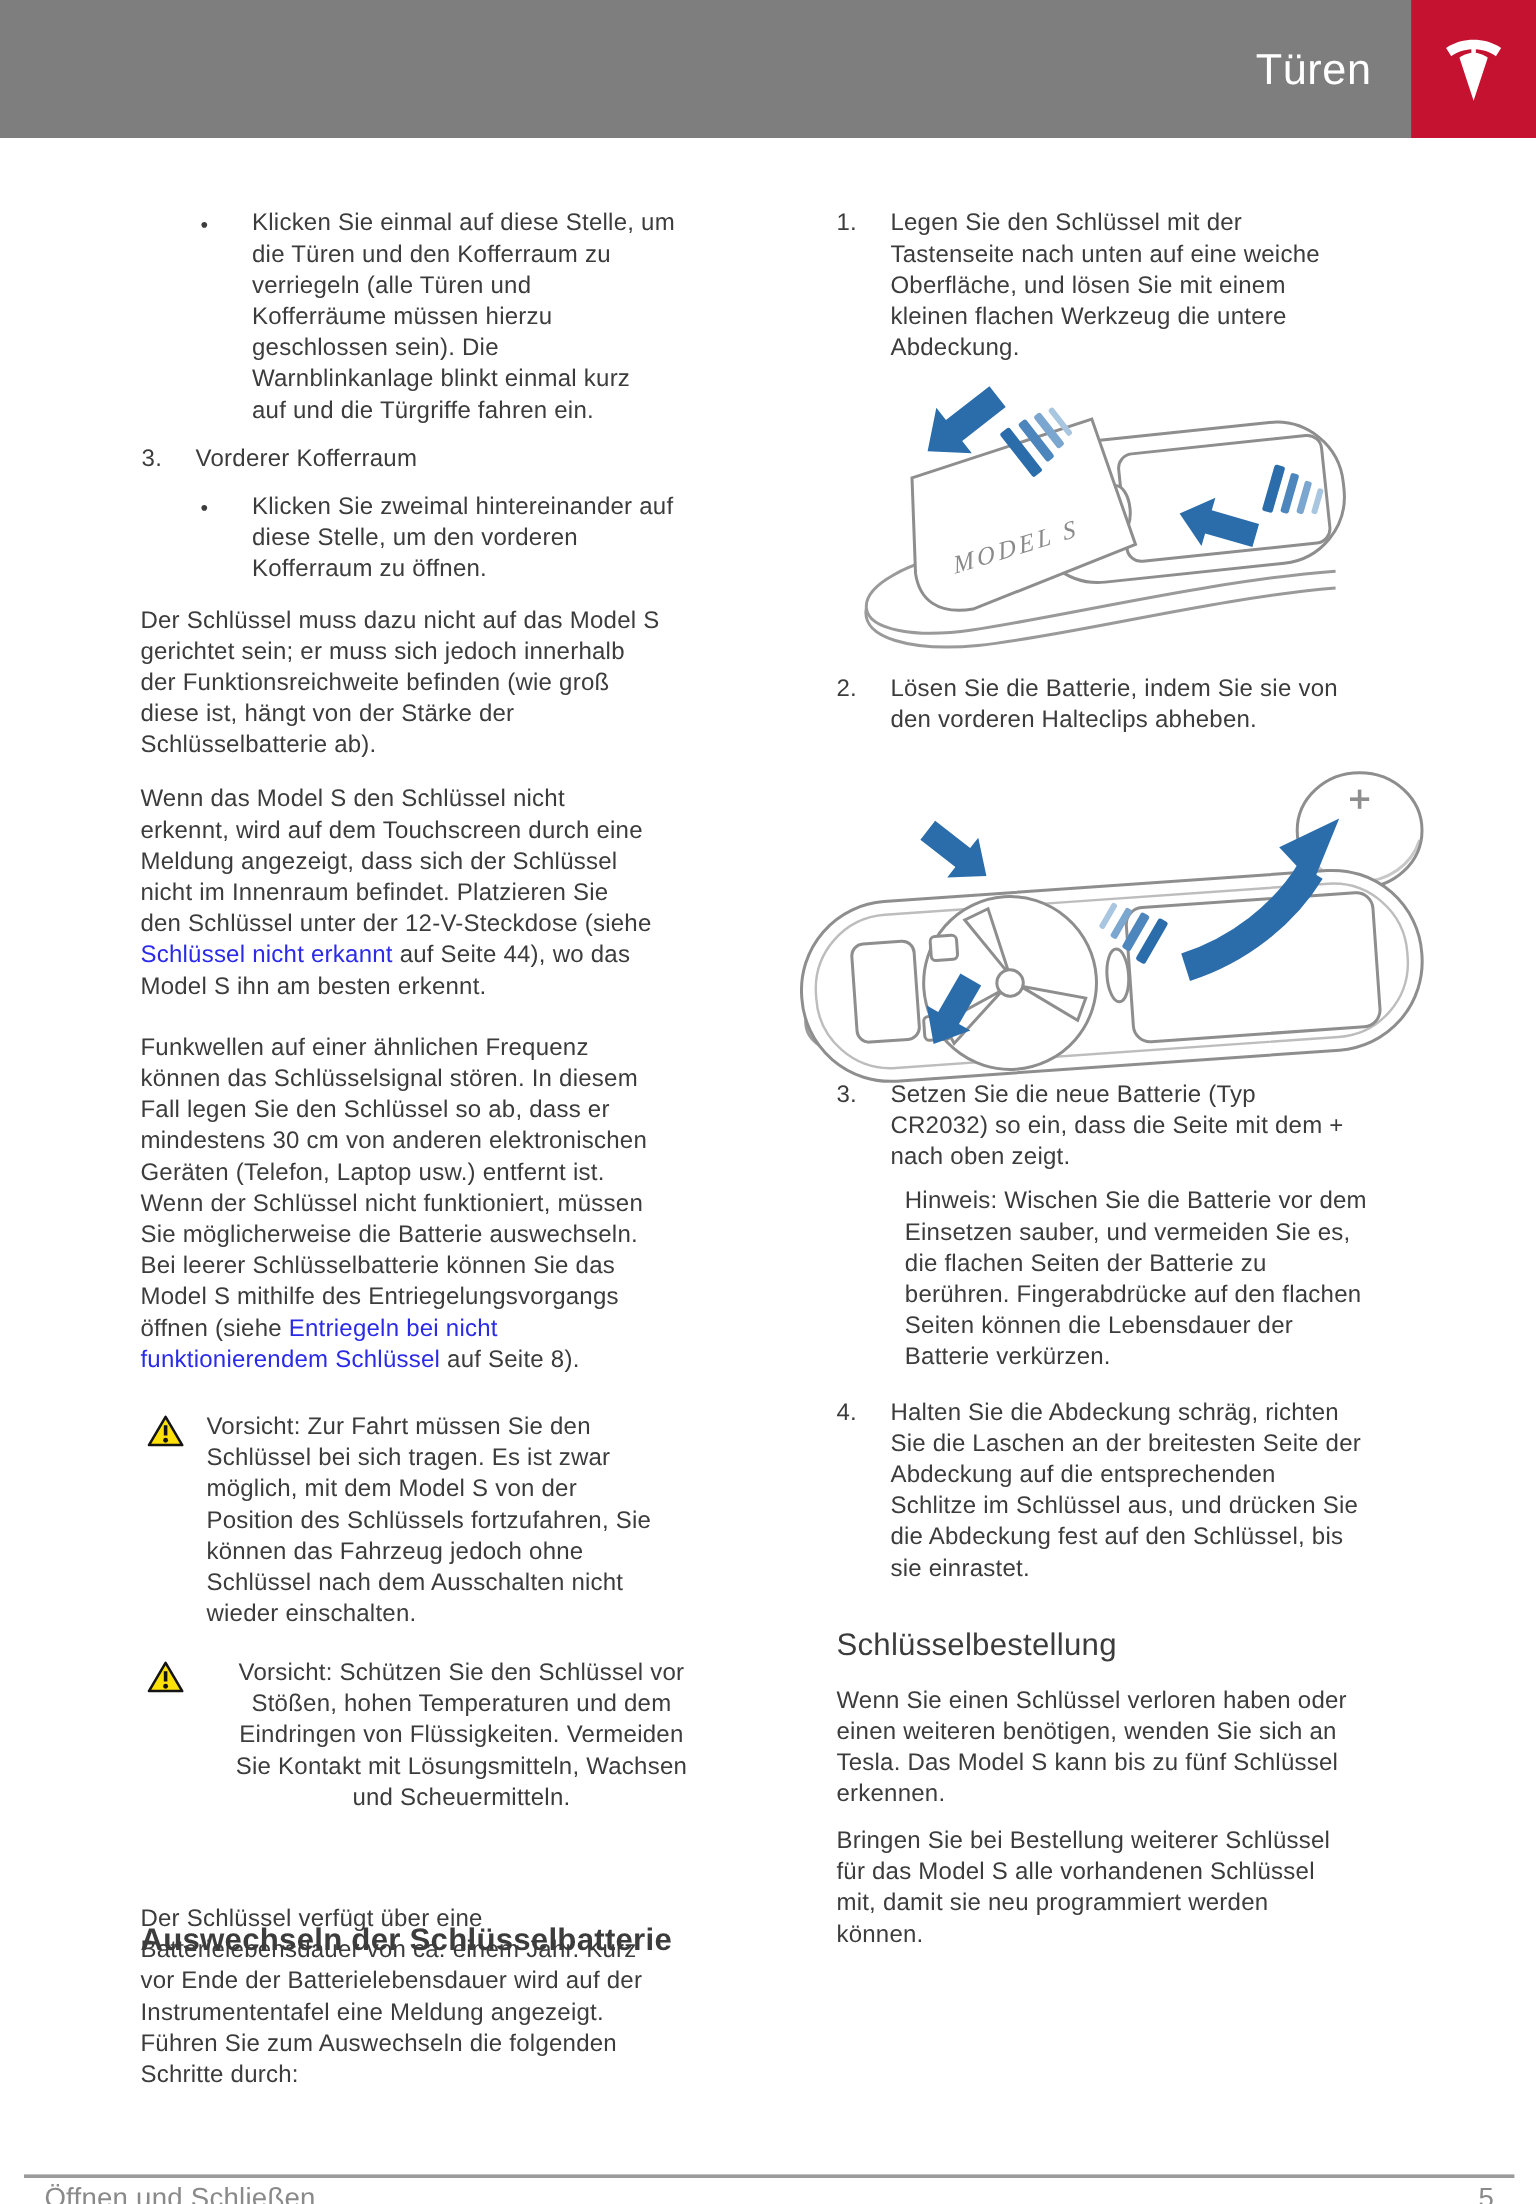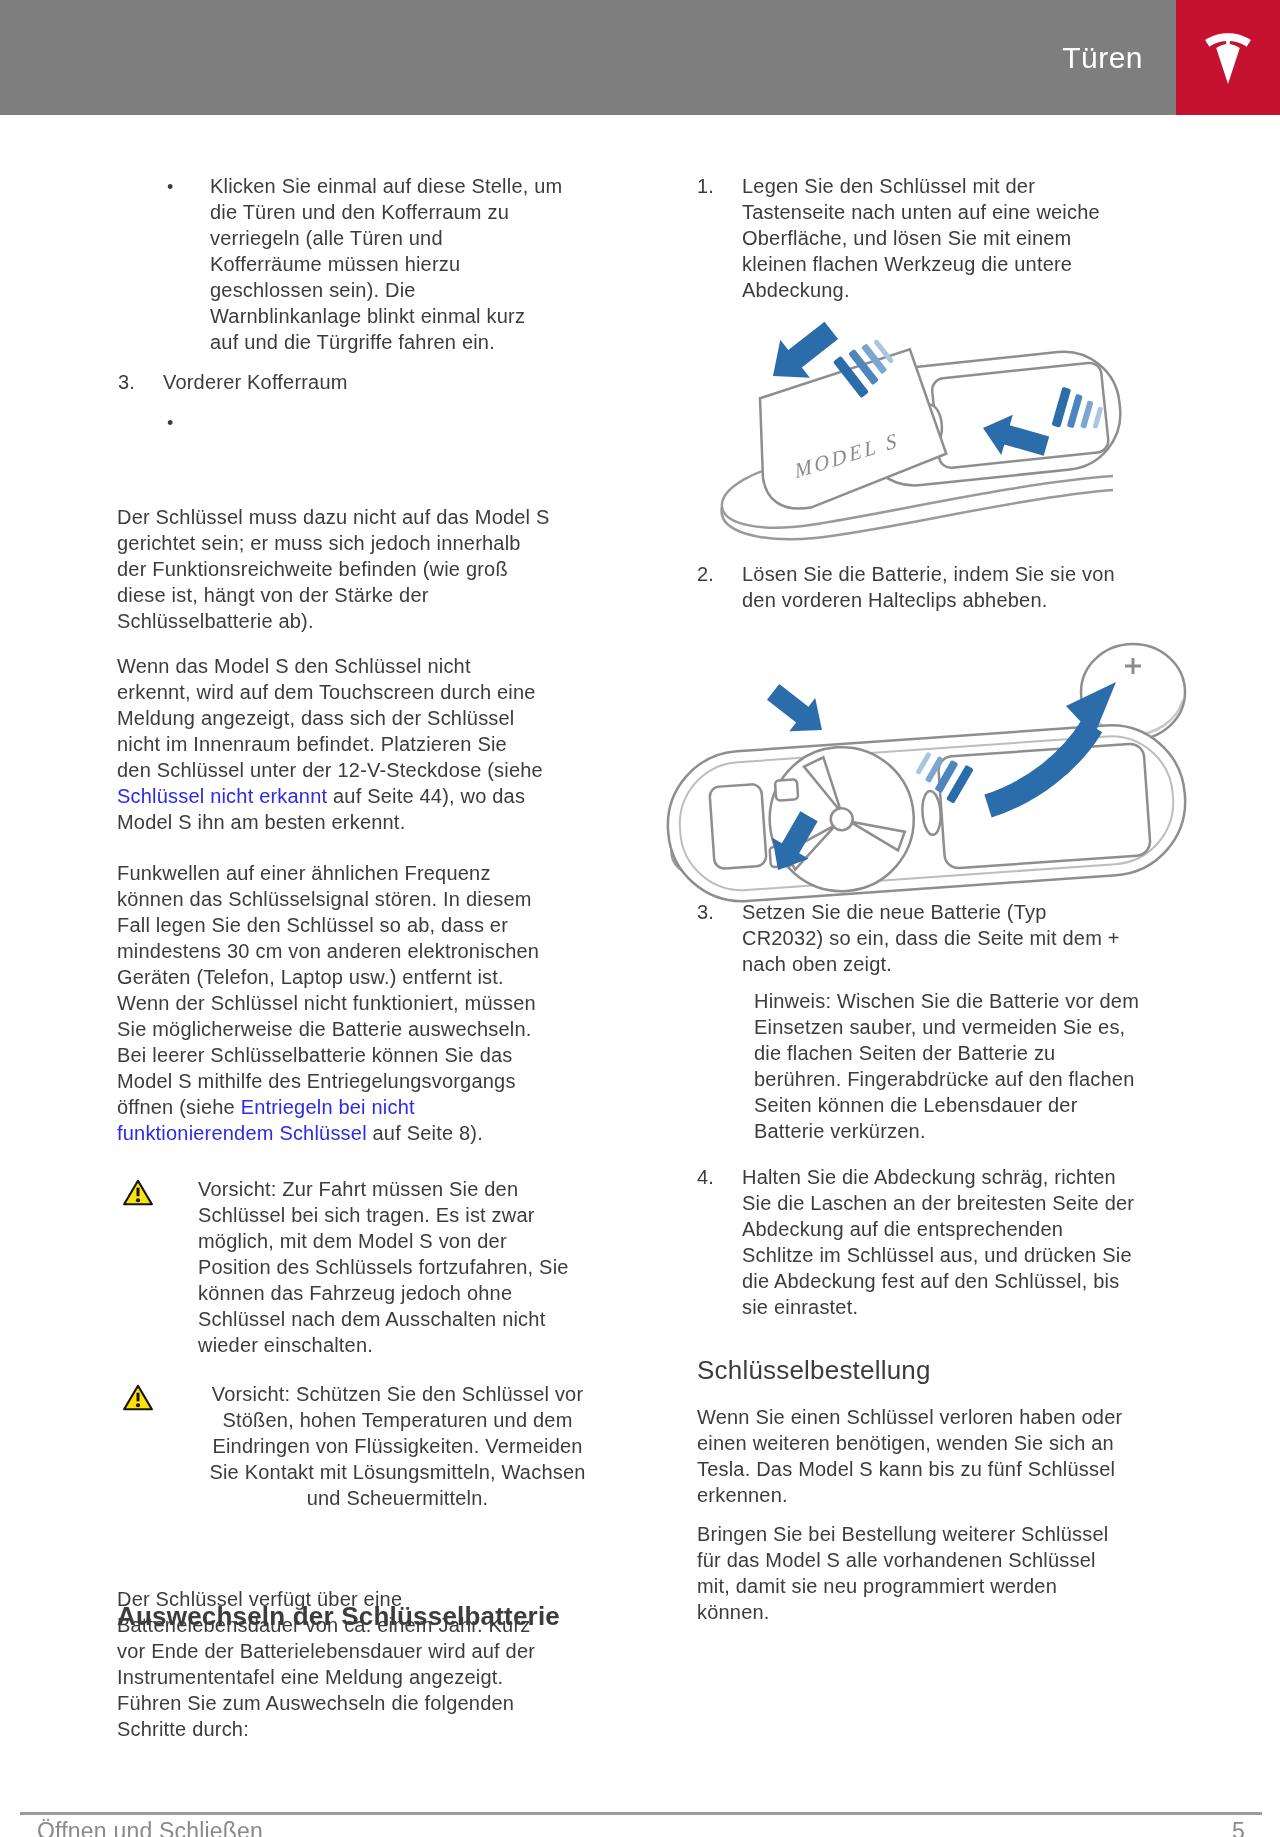--- a/index.html
+++ b/index.html
@@ -2,35 +2,35 @@
 <html><head>
 <meta charset="utf-8">
 <style>
   html,body { margin:0; padding:0; background:#ffffff; }
   .page { position:relative; width:1280px; height:1837px; background:#ffffff;
           font-family:"Liberation Sans", sans-serif; color:#3c3c3c; overflow:hidden; }
 
   
   .topbar { position:absolute; top:0; left:0; width:1280px; height:115px; background:#7e7e7e; }
   .topbar .title { position:absolute; right:137px; top:50%; transform:translateY(-50%);
-                   color:#ffffff; font-size:30px; font-weight:400; letter-spacing:.5px; }
+                   color:#ffffff; font-size:36px; font-weight:400; letter-spacing:.5px; }
   .logo-box { position:absolute; right:0; top:0; width:104px; height:115px; background:#c41230;
               display:flex; align-items:center; justify-content:center; }
 
   
   .blk { position:absolute; font-size:20px; line-height:26px; letter-spacing:.2px; }
   .bt  { display:block; white-space:pre-line; }
   .marker { position:absolute; left:0; top:0; }
   .bullet-marker { font-size:18px; top:1px; }
   .ind45 { margin-left:45px; }
   .ind43 { margin-left:43px; }
   .link { color:#2a2ae8; cursor:pointer; }
   .heading { font-size:26px; line-height:28px; }
   .warn-icon { position:absolute; left:0; top:2px; }
-  .warn-text { margin-left:76px; }
+  .warn-text { margin-left:50px; }
 
   
   .illu { position:absolute; }
   .sk { fill:#ffffff; stroke:#8e8e8e; stroke-width:2.5; }
   .skl { fill:none; stroke:#9a9a9a; stroke-width:2.5; }
   .arrow { fill:#2b6cab; }
   .modelS { font-family:"Liberation Serif", serif; font-style:italic; font-size:21px;
             fill:#8a8a8a; letter-spacing:3px; }
 
   
@@ -66,20 +66,23 @@
 auf und die Türgriffe fahren ein.</span>
   </div>
 
   <div class="blk" style="left:118px; top:369px; width:420px;">
     <span class="marker">3.</span>
     <span class="bt ind45">Vorderer Kofferraum</span>
   </div>
 
   <div class="blk" style="left:167px; top:409px; width:400px;">
     <span class="marker bullet-marker">•</span>
+    <span class="bt ind43">Klicken Sie zweimal hintereinander auf
+diese Stelle, um den vorderen
+Kofferraum zu öffnen.</span>
   </div>
 
   <div class="blk" style="left:117px; top:504px; width:475px;">
     <span class="bt">Der Schlüssel muss dazu nicht auf das Model S
 gerichtet sein; er muss sich jedoch innerhalb
 der Funktionsreichweite befinden (wie groß
 diese ist, hängt von der Stärke der
 Schlüsselbatterie ab).</span>
   </div>
 

